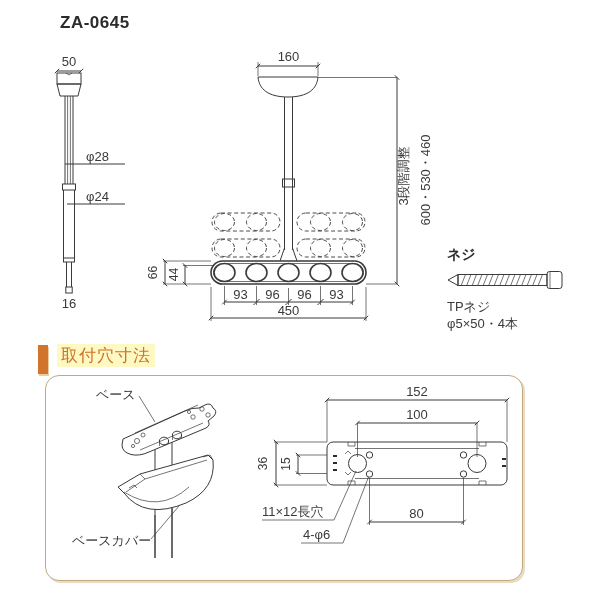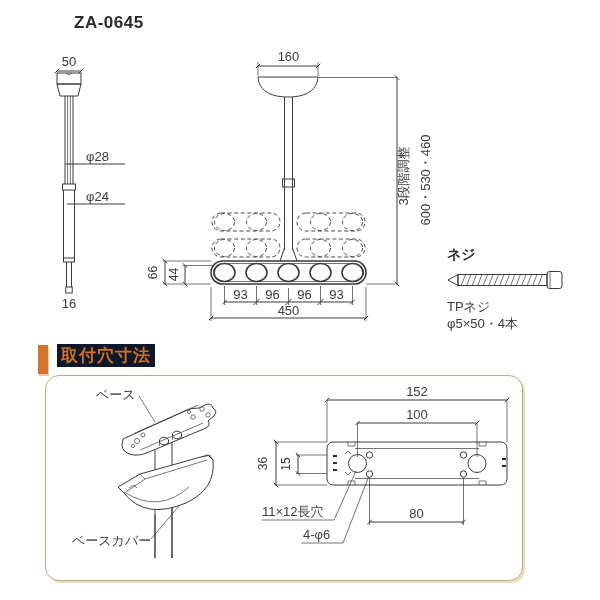--- a/index.html
+++ b/index.html
@@ -2,21 +2,21 @@
 <html><head>
 <meta charset="utf-8">
 <style>
   html,body{margin:0;padding:0;}
   body{
     width:600px;height:600px;position:relative;background:#ffffff;
     font-family:"Liberation Sans","DejaVu Sans",sans-serif;color:#333;
     overflow:hidden;
   }
   .title{
-    position:absolute;left:74px;top:13px;font-size:17px;font-weight:bold;
+    position:absolute;left:60px;top:13px;font-size:17px;font-weight:bold;
     color:#2b2b2b;letter-spacing:.5px;
   }
   svg text{fill:#3a3a3a;font-family:"Liberation Sans","DejaVu Sans",sans-serif;}
   .dimtxt{font-size:13px;}
   .dimtxt-s{font-size:12px;}
   .lbl{font-size:13px;}
   .screw-head-lbl{font-size:14px;font-weight:bold;fill:#2b2b2b;}
   .ln{stroke:#3a3a3a;stroke-width:1;fill:none;}
   .ln-thick{stroke:#3a3a3a;stroke-width:1.6;fill:none;}
   .ln-thin{stroke:#3a3a3a;stroke-width:.7;fill:none;}
@@ -25,22 +25,22 @@
   .mount-box{
     position:absolute;left:45px;top:375px;width:478px;height:206px;
     border:1.5px solid #c2a87c;border-radius:14px;box-sizing:border-box;
     box-shadow:2px 2px 0 #e8ddc4;background:#fff;
   }
   .mount-tab{
     position:absolute;left:38px;top:345px;width:10px;height:29px;
     background:#d0752b;box-shadow:1px 2px 0 #eccb9e;
   }
   .mount-heading{
-    position:absolute;left:57px;top:344px;font-size:17px;font-weight:bold;
-    color:#cd7226;letter-spacing:1px;background:#0f172a;padding:0 4px;
+    position:absolute;left:57px;top:344px;font-size:17px;font-weight:normal;
+    color:#cd7226;letter-spacing:1px;background:#fef9c3;padding:0 4px;
   }
   .drawing{position:absolute;left:0;top:0;}
   .mount-svg{position:absolute;left:45px;top:375px;}
 </style>
 </head>
 <body>
 
 <div class="title">ZA-0645</div>
 
 <svg class="drawing" width="600" height="345" viewBox="0 0 600 345">

